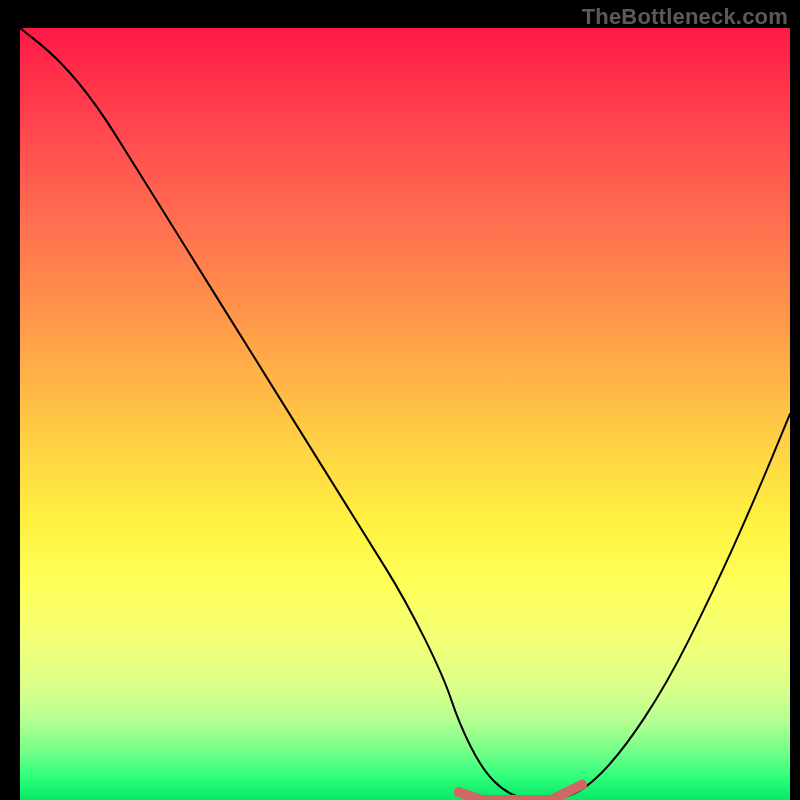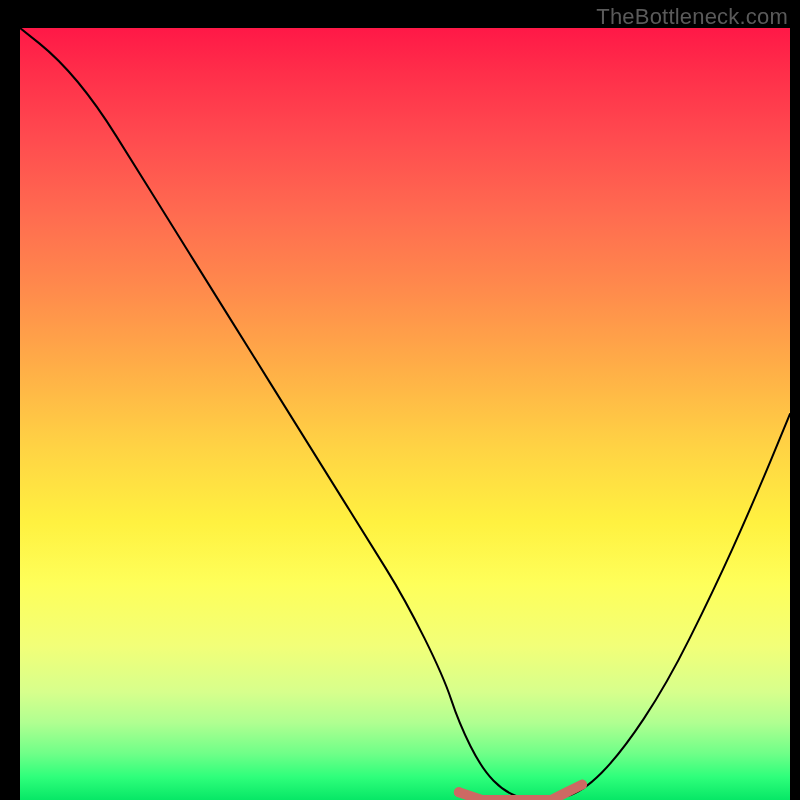--- a/index.html
+++ b/index.html
@@ -10,21 +10,21 @@
     position: relative;
     overflow: hidden;
     font-family: Arial, Helvetica, sans-serif;
   }
   .watermark {
     position: absolute;
     top: 4px;
     right: 12px;
     color: #5a5a5a;
     font-size: 22px;
-    font-weight: 400;
+    font-weight: 700;
     z-index: 5;
     letter-spacing: 0.2px;
   }
   .plot-area {
     position: absolute;
     left: 20px;
     top: 28px;
     width: 770px;
     height: 772px;
     

